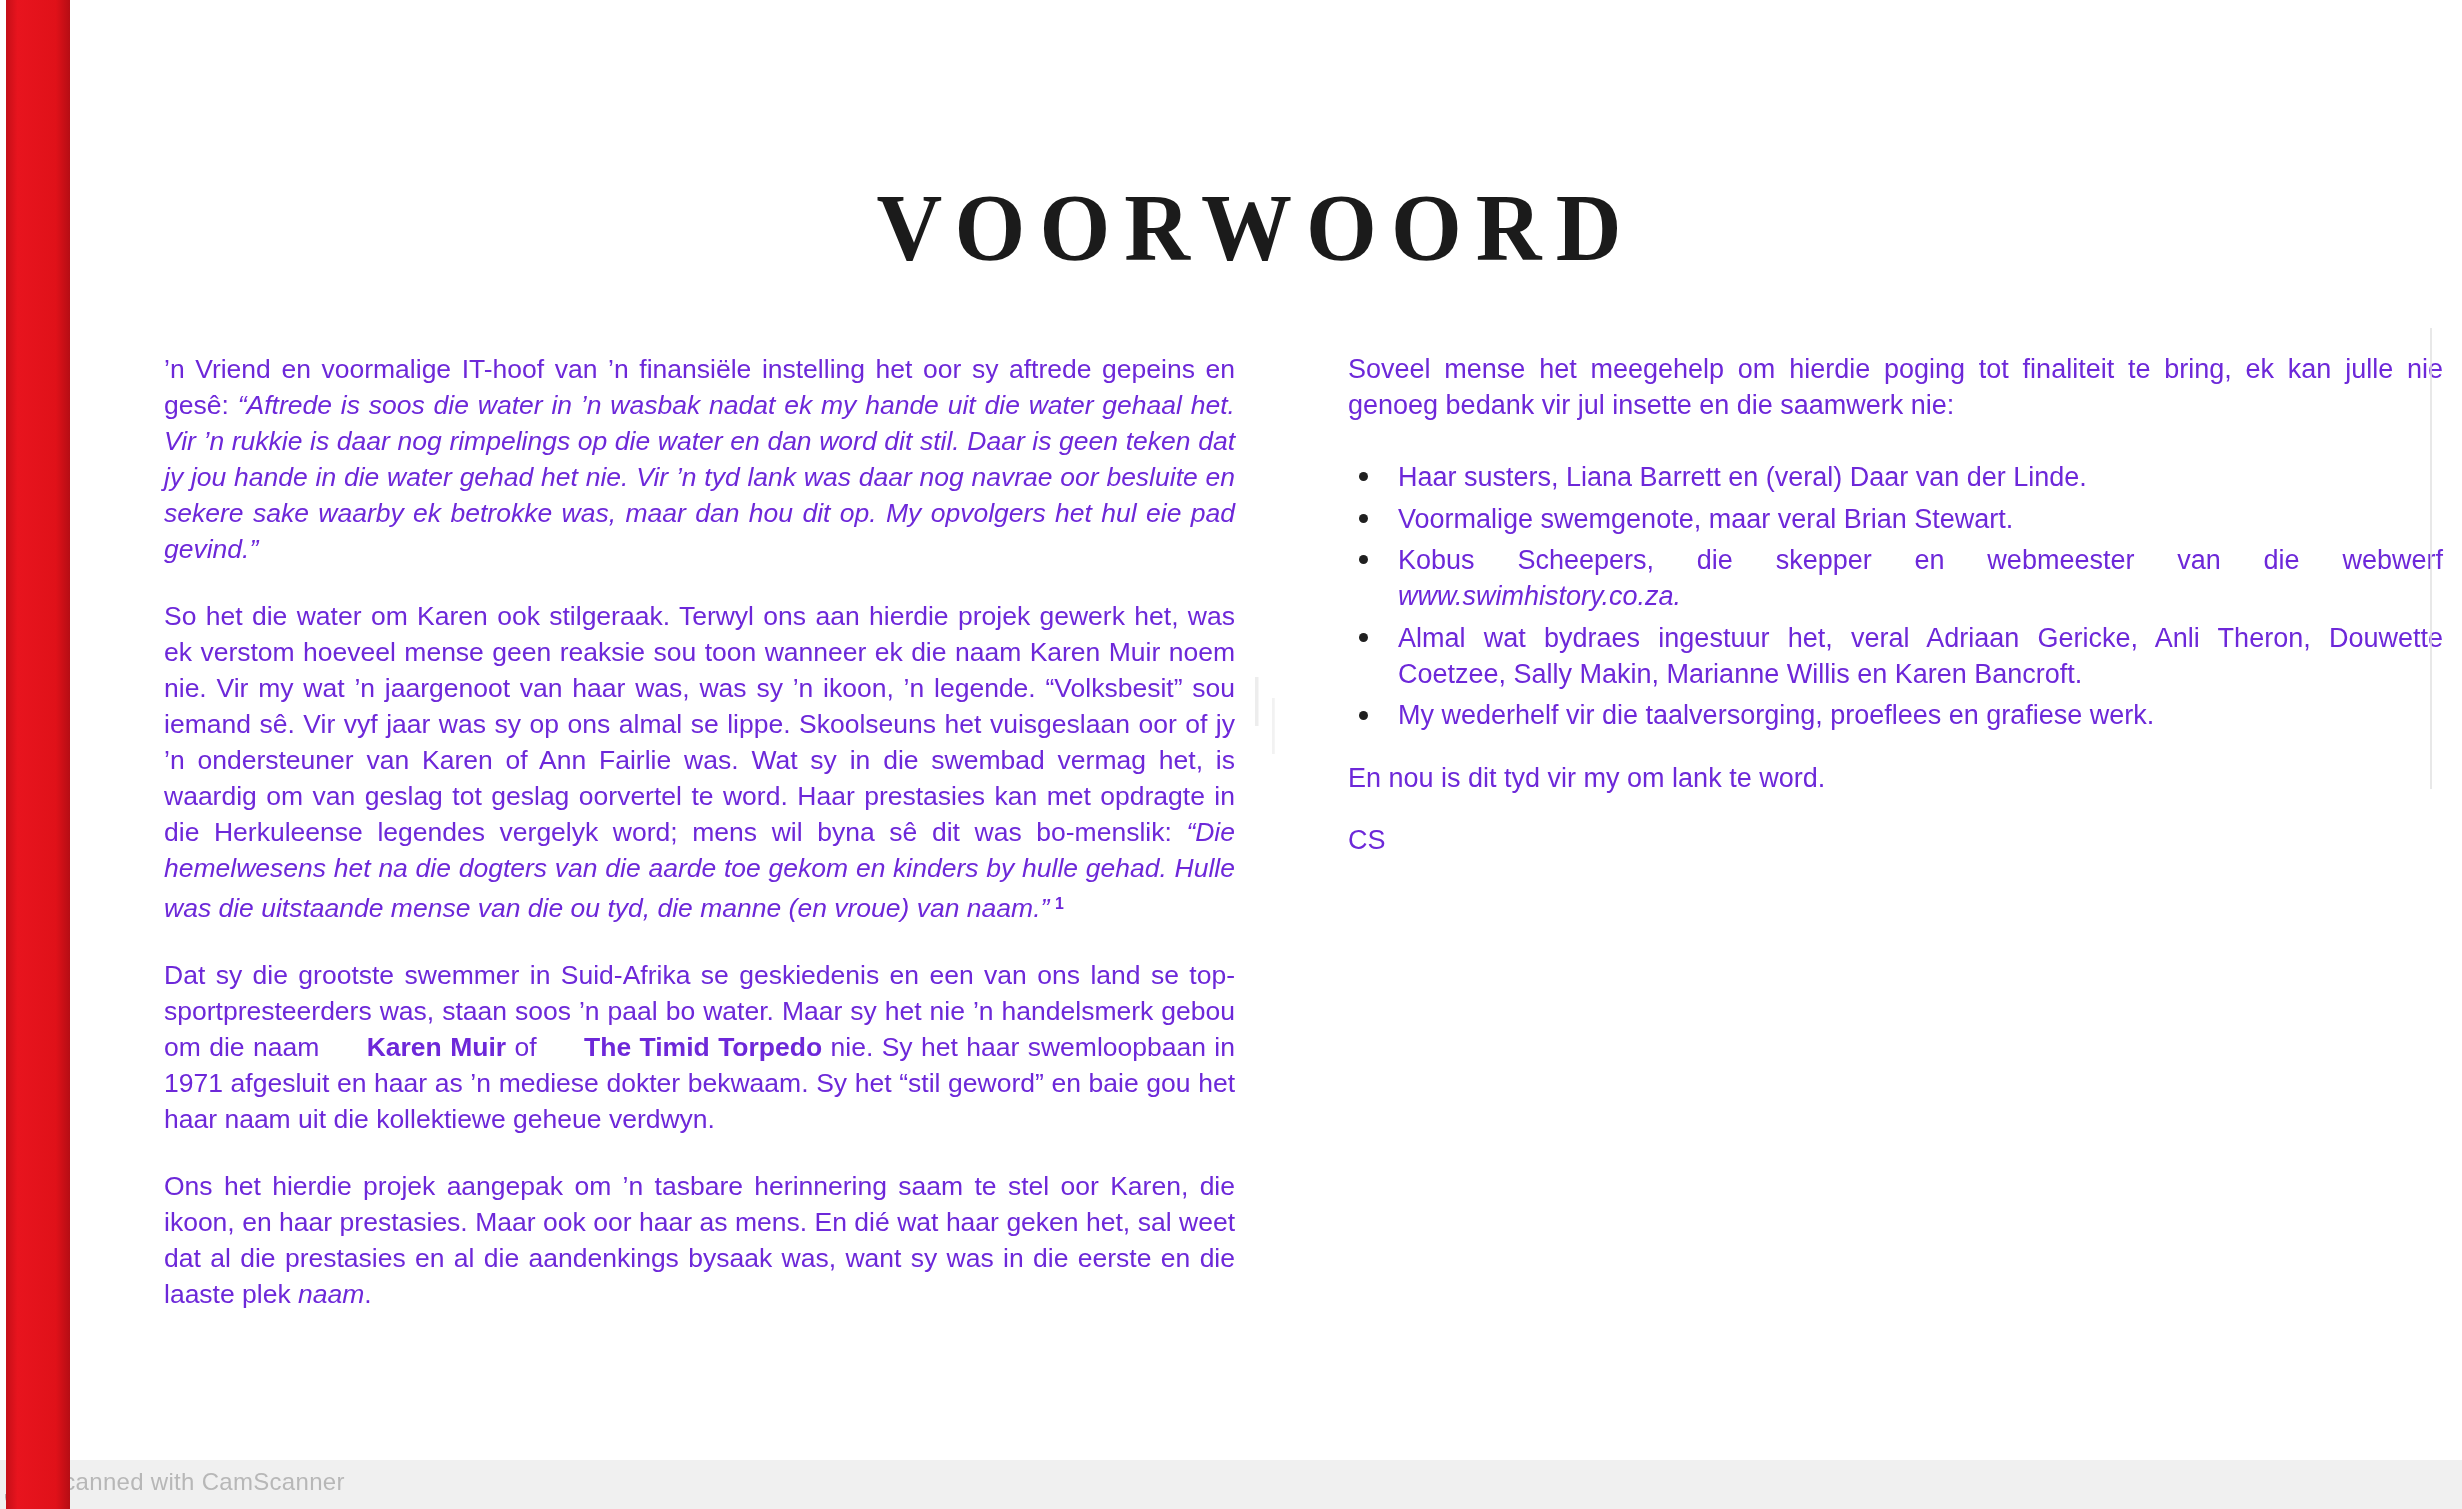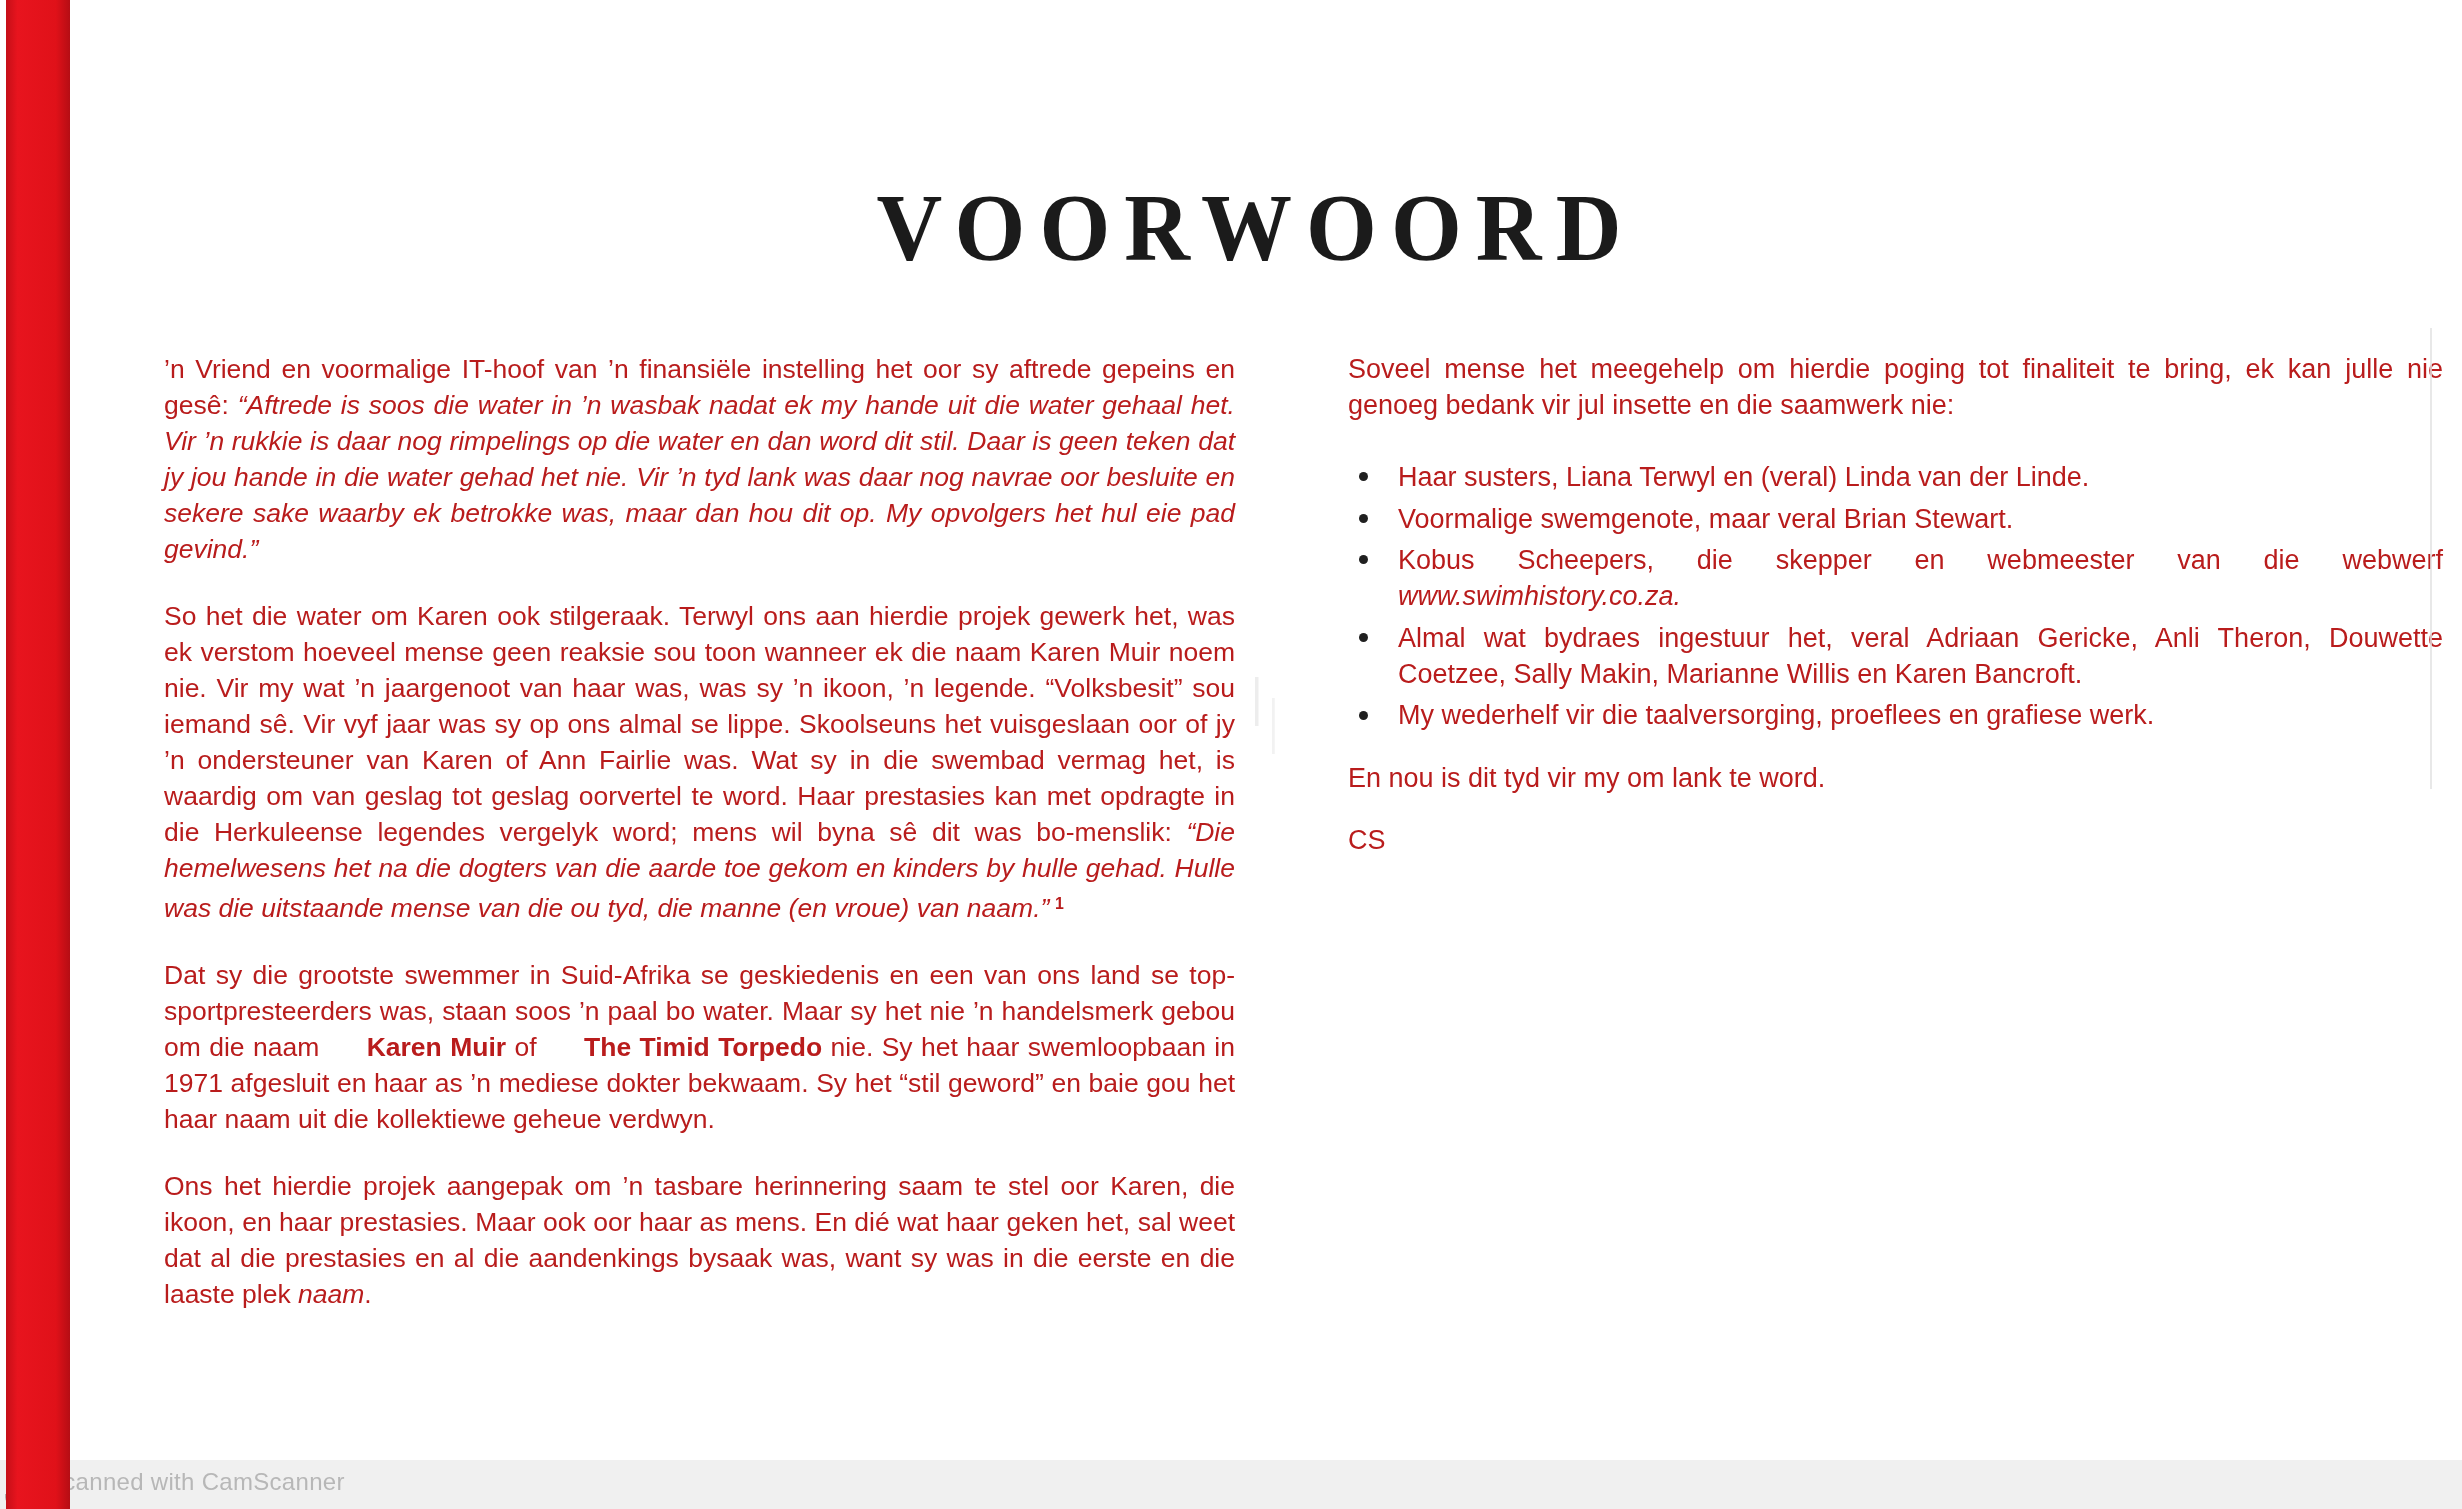--- a/index.html
+++ b/index.html
@@ -39,21 +39,21 @@
     letter-spacing: 0.155em;
     color: #1b1b1b;
     transform: scaleY(1.04);
   }
 
   
   .col {
     position: absolute;
     top: 351px;
     text-align: justify;
-    color: #b91c1c;
+    color: #6d28d9;
   }
   .col-left  { left: 164px;  width: 1071px; font-size: 26.5px; line-height: 36px; }
   .col-right { left: 1348px; width: 1095px; font-size: 27px; line-height: 36px; }
 
   .para { margin: 0 0 31px 0; }
   .intro { margin: 0 0 36px 0; }
 
   .seg-n { font-style: normal; }
   .seg-i { font-style: italic; }
   .seg-b { font-weight: bold; margin-left: 39px; }
@@ -163,21 +163,21 @@
     <p class="para"><span class="seg-n">So het die water om Karen ook stilgeraak. Terwyl ons aan hierdie projek gewerk het, was ek verstom hoeveel mense geen reaksie sou toon wanneer ek die naam Karen Muir noem nie. Vir my wat ’n jaargenoot van haar was, was sy ’n ikoon, ’n legende. “Volksbesit” sou iemand sê. Vir vyf jaar was sy op ons almal se lippe. Skoolseuns het vuisgeslaan oor of jy ’n ondersteuner van Karen of Ann Fairlie was. Wat sy in die swembad vermag het, is waardig om van geslag tot geslag oorvertel te word. Haar prestasies kan met opdragte in die Herkuleense legendes vergelyk word; mens wil byna sê dit was bo-menslik: </span><span class="seg-i">“Die hemelwesens het na die dogters van die aarde toe gekom en kinders by hulle gehad. Hulle was die uitstaande mense van die ou tyd, die manne (en vroue) van naam.”</span><span class="seg-sup">1</span></p>
     <p class="para"><span class="seg-n">Dat sy die grootste swemmer in Suid-Afrika se geskiedenis en een van ons land se top-sportpresteerders was, staan soos ’n paal bo water. Maar sy het nie ’n handelsmerk gebou om die naam </span><span class="seg-b">Karen Muir</span><span class="seg-n"> of </span><span class="seg-b">The Timid Torpedo</span><span class="seg-n"> nie. Sy het haar swemloopbaan in 1971 afgesluit en haar as ’n mediese dokter bekwaam. Sy het “stil geword” en baie gou het haar naam uit die kollektiewe geheue verdwyn.</span></p>
     <p class="para"><span class="seg-n">Ons het hierdie projek aangepak om ’n tasbare herinnering saam te stel oor Karen, die ikoon, en haar prestasies. Maar ook oor haar as mens. En dié wat haar geken het, sal weet dat al die prestasies en al die aandenkings bysaak was, want sy was in die eerste en die laaste plek </span><span class="seg-i">naam</span><span class="seg-n">.</span></p>
   </section>
 
   <section class="col col-right">
     <p class="intro">Soveel mense het meegehelp om hierdie poging tot finaliteit te bring, ek kan julle nie genoeg bedank vir jul insette en die saamwerk nie:</p>
     <ul class="bullets">
       <li class="bullet">
         <span class="dot"></span>
-        <span class="bullet-text"><span class="seg-n">Haar susters, Liana Terwyl en (veral) Linda van der Linde.</span></span>
+        <span class="bullet-text"><span class="seg-n">Haar susters, Liana Barrett en (veral) Daar van der Linde.</span></span>
       </li>
       <li class="bullet">
         <span class="dot"></span>
         <span class="bullet-text"><span class="seg-n">Voormalige swemgenote, maar veral Brian Stewart.</span></span>
       </li>
       <li class="bullet">
         <span class="dot"></span>
         <span class="bullet-text"><span class="seg-n">Kobus Scheepers, die skepper en webmeester van die webwerf </span><span class="seg-i">www.swimhistory.co.za.</span></span>
       </li>
       <li class="bullet">

